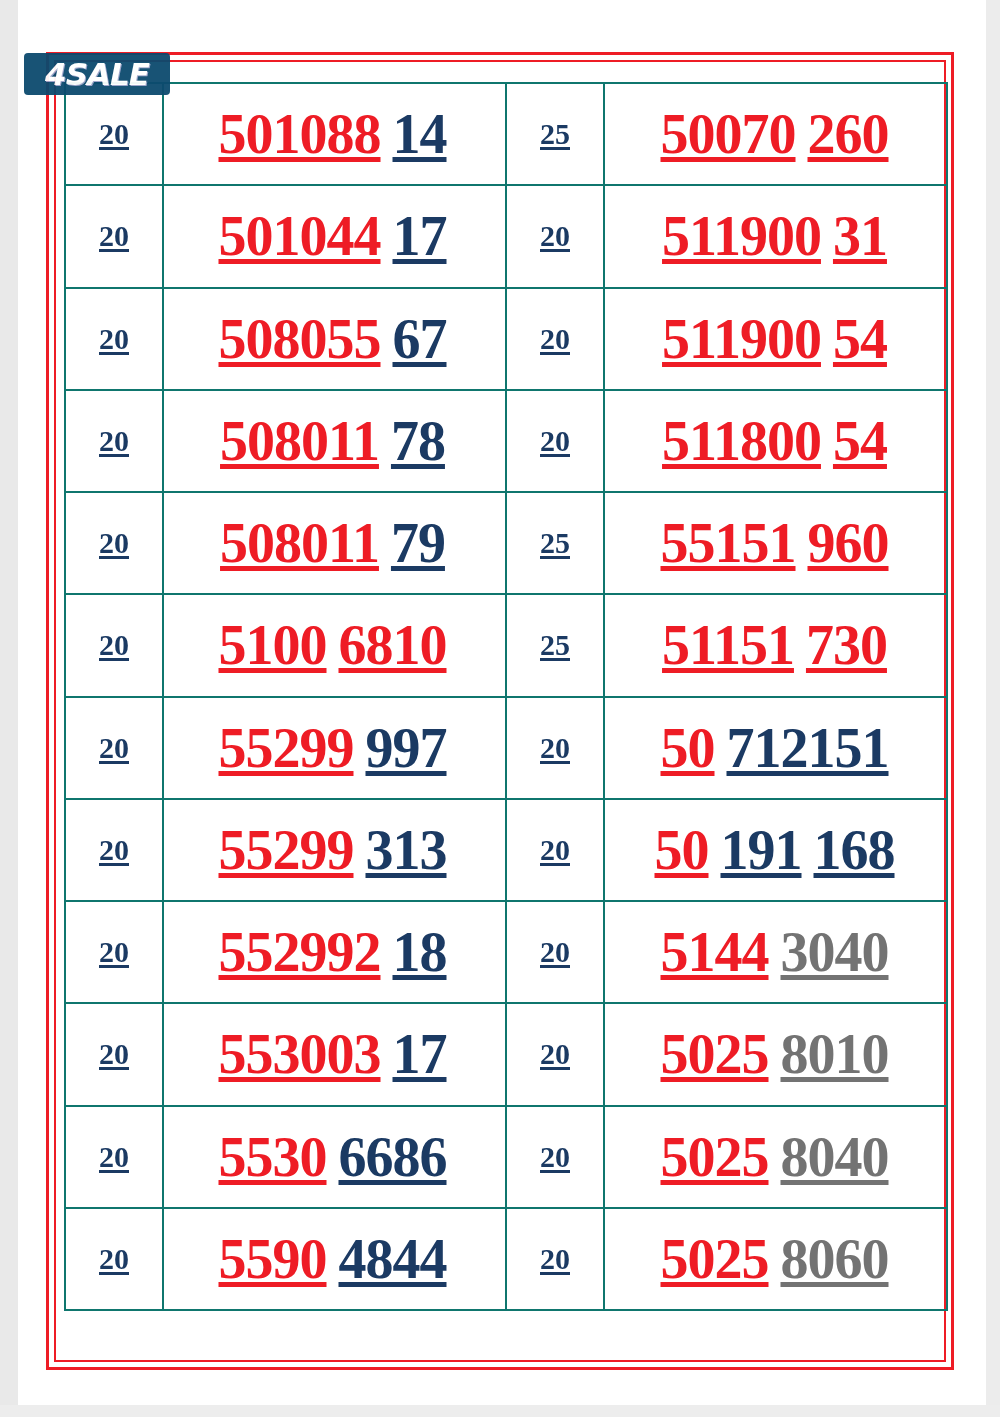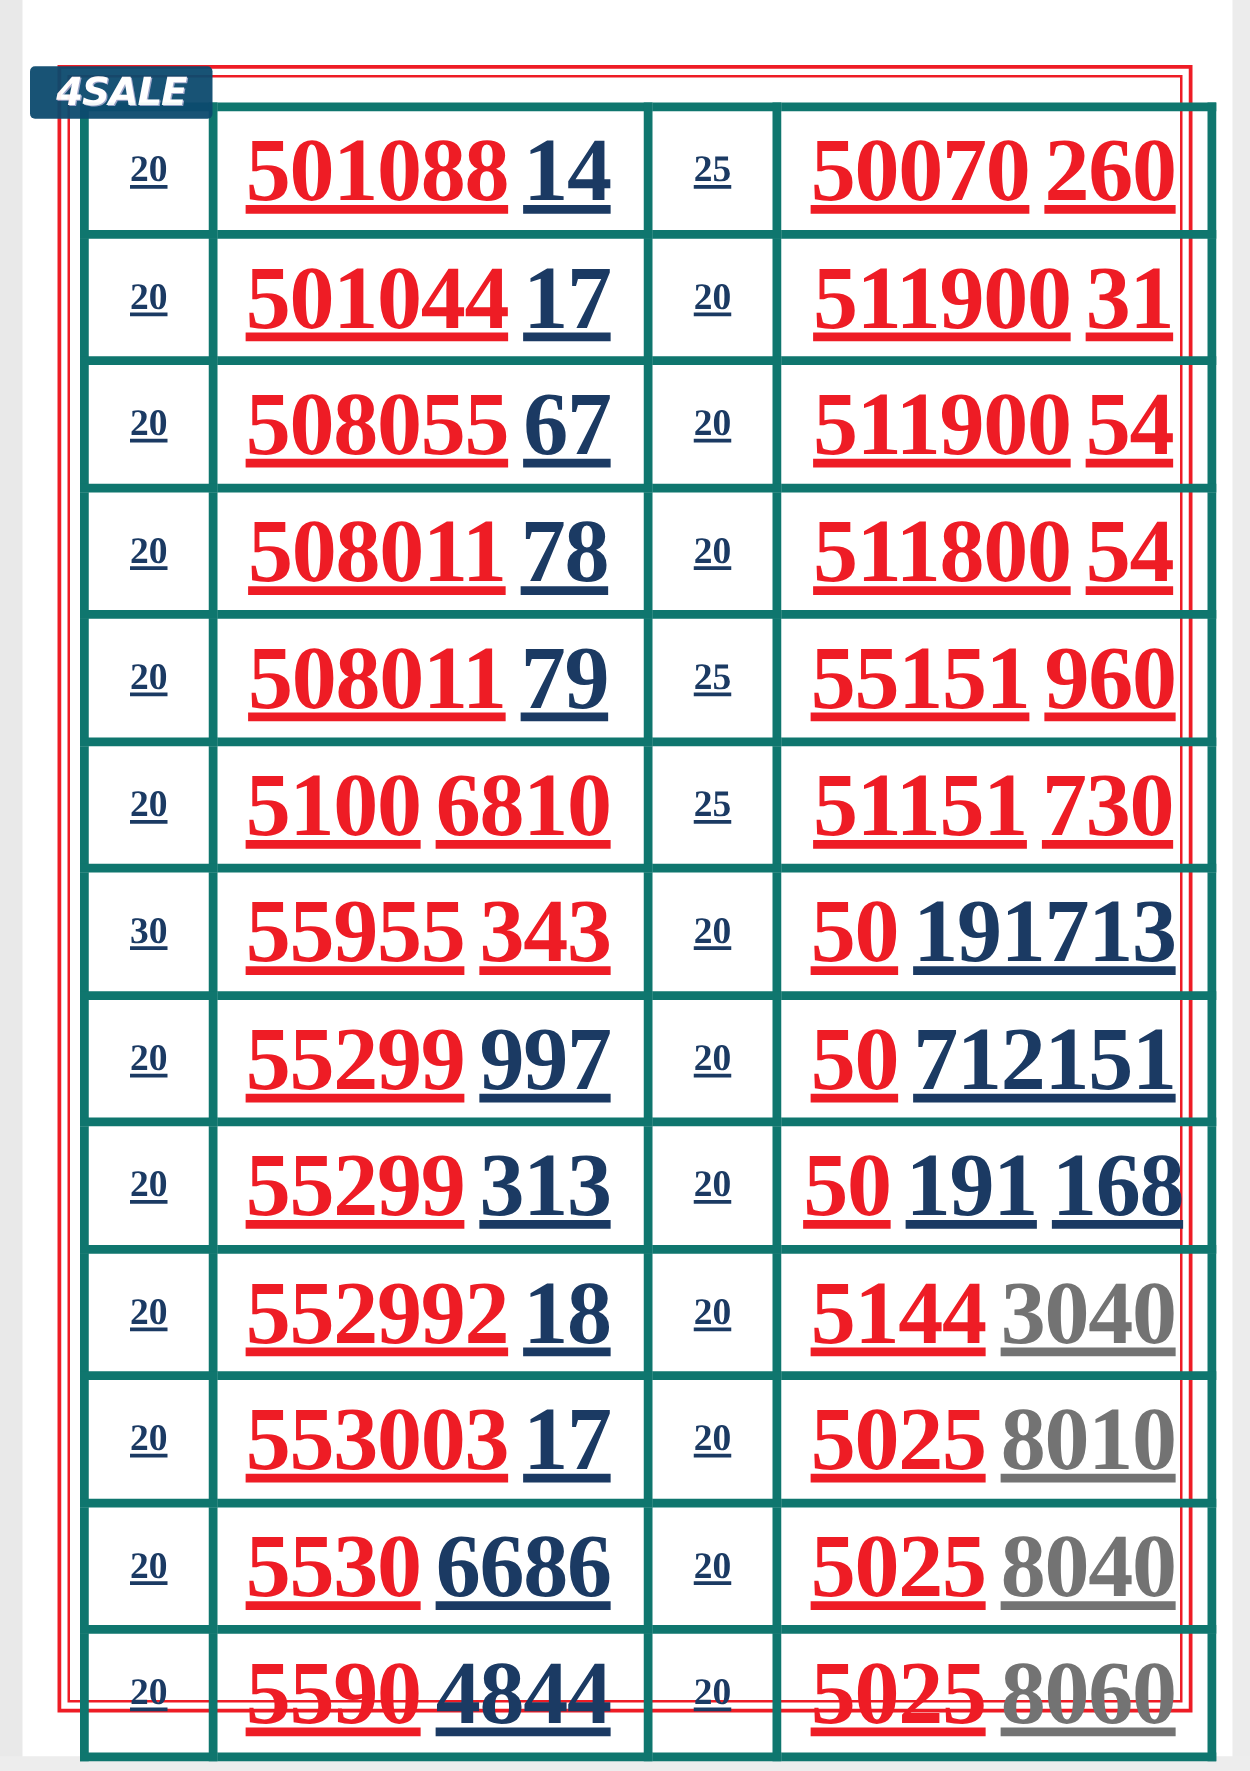--- a/index.html
+++ b/index.html
@@ -95,21 +95,21 @@
     width: 874px;
     height: 1229px;
   }
   table.numbers {
     border-collapse: collapse;
     width: 100%;
     height: 100%;
     table-layout: fixed;
   }
   table.numbers td {
-    border: 7px solid #0f766e;
+    border: 2px solid #0f766e;
     padding: 0;
     vertical-align: middle;
     height: 94.5px;
   }
   .col-price { width: 96px; }
   .col-num   { width: 341px; }
 
   .price {
     text-align: center;
     font-family: "Liberation Serif", serif;
@@ -118,21 +118,21 @@
     color: #1b3a63;
     text-decoration: underline;
     text-underline-offset: 3px;
     line-height: 1;
   }
 
   .num {
     text-align: center;
     font-family: "Liberation Serif", serif;
     font-weight: bold;
-    font-size: 72px;
+    font-size: 56px;
     line-height: 1;
     white-space: nowrap;
     letter-spacing: -1px;
   }
   .num .seg {
     text-decoration: underline;
     text-underline-offset: 4px;
   }
   .seg.red   { color: #ee1c25; }
   .seg.blue  { color: #1b3a63; }
@@ -241,34 +241,20 @@
           </td>
           <td class="col-price">
             <div class="price">25</div>
           </td>
           <td class="col-num num-right">
             <div class="num"><span class="seg red">51151</span><span class="gap"></span><span class="seg red">730</span></div>
           </td>
         </tr>
         <tr>
           <td class="col-price">
-            <div class="price">30</div>
-          </td>
-          <td class="col-num num-left">
-            <div class="num"><span class="seg red">55955</span><span class="gap"></span><span class="seg red">343</span></div>
-          </td>
-          <td class="col-price">
-            <div class="price">20</div>
-          </td>
-          <td class="col-num num-right">
-            <div class="num"><span class="seg red">50</span><span class="gap"></span><span class="seg blue">191713</span></div>
-          </td>
-        </tr>
-        <tr>
-          <td class="col-price">
             <div class="price">20</div>
           </td>
           <td class="col-num num-left">
             <div class="num"><span class="seg red">55299</span><span class="gap"></span><span class="seg blue">997</span></div>
           </td>
           <td class="col-price">
             <div class="price">20</div>
           </td>
           <td class="col-num num-right">
             <div class="num"><span class="seg red">50</span><span class="gap"></span><span class="seg blue">712151</span></div>

